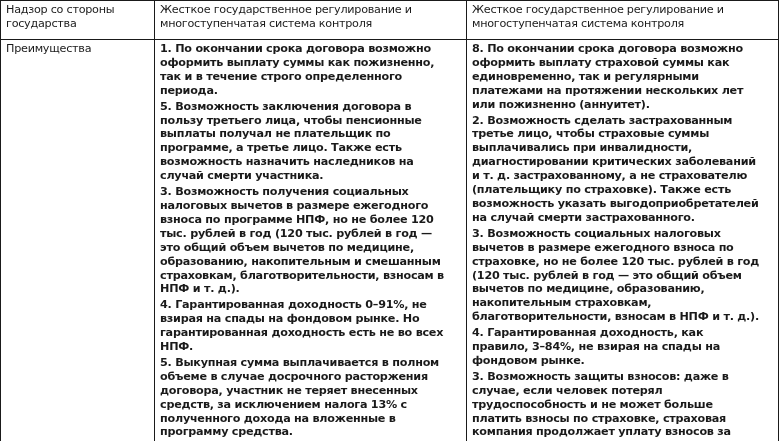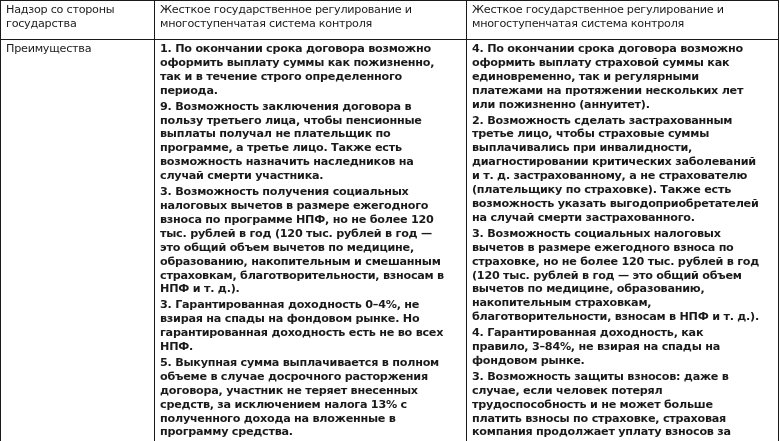--- a/index.html
+++ b/index.html
@@ -34,27 +34,27 @@
   <tbody>
       <tr class="head">
     <td class="c1">Надзор со стороны государства</td>
     <td class="c2">Жесткое государственное регулирование и многоступенчатая система контроля</td>
     <td class="c3">Жесткое государственное регулирование и многоступенчатая система контроля</td>
   </tr>
   <tr class="body">
     <td class="c1">Преимущества</td>
     <td class="c2">
       <div class="item">1.  По окончании срока договора возможно оформить выплату суммы как пожизненно, так и в течение строго определенного периода.</div>
-      <div class="item">9.  Возможность заключения договора в пользу третьего лица, чтобы пенсионные выплаты получал не плательщик по программе, а третье лицо. Также есть возможность назначить наследников на случай смерти участника.</div>
+      <div class="item">5.  Возможность заключения договора в пользу третьего лица, чтобы пенсионные выплаты получал не плательщик по программе, а третье лицо. Также есть возможность назначить наследников на случай смерти участника.</div>
       <div class="item">3.  Возможность получения социальных налоговых вычетов в размере ежегодного взноса по программе НПФ, но не более 120 тыс. рублей в год (120 тыс. рублей в год — это общий объем вычетов по медицине, образованию, накопительным и смешанным страховкам, благотворительности, взносам в НПФ и т. д.).</div>
-      <div class="item">3.  Гарантированная доходность 0–4%, не взирая на спады на фондовом рынке.  Но гарантированная доходность есть не во всех НПФ.</div>
+      <div class="item">4.  Гарантированная доходность 0–91%, не взирая на спады на фондовом рынке.  Но гарантированная доходность есть не во всех НПФ.</div>
       <div class="item">5.  Выкупная сумма выплачивается в полном объеме в случае досрочного расторжения договора, участник не теряет внесенных средств, за исключением налога 13% с полученного дохода на вложенные в программу средства.</div>
     </td>
     <td class="c3">
-      <div class="item">4.  По окончании срока договора возможно оформить выплату страховой суммы как единовременно, так и регулярными платежами на протяжении нескольких лет или пожизненно (аннуитет).</div>
+      <div class="item">8.  По окончании срока договора возможно оформить выплату страховой суммы как единовременно, так и регулярными платежами на протяжении нескольких лет или пожизненно (аннуитет).</div>
       <div class="item">2.  Возможность сделать застрахованным третье лицо, чтобы страховые суммы выплачивались при инвалидности, диагностировании критических заболеваний и т. д. застрахованному, а не страхователю (плательщику по страховке). Также есть возможность указать выгодоприобретателей на случай смерти застрахованного.</div>
       <div class="item">3.  Возможность социальных налоговых вычетов в размере ежегодного взноса по страховке, но не более 120 тыс. рублей в год (120 тыс. рублей в год — это общий объем вычетов по медицине, образованию, накопительным страховкам, благотворительности, взносам в НПФ и т. д.).</div>
       <div class="item">4.  Гарантированная доходность, как правило, 3–84%, не взирая на спады на фондовом рынке.</div>
       <div class="item">3.  Возможность защиты взносов: даже в случае, если человек потерял трудоспособность и не может больше платить взносы по страховке, страховая компания продолжает уплату взносов за него, и размер рентных выплат останется неизменным</div>
     </td>
   </tr>
 </tbody>
   </table>
 
 </body></html>

